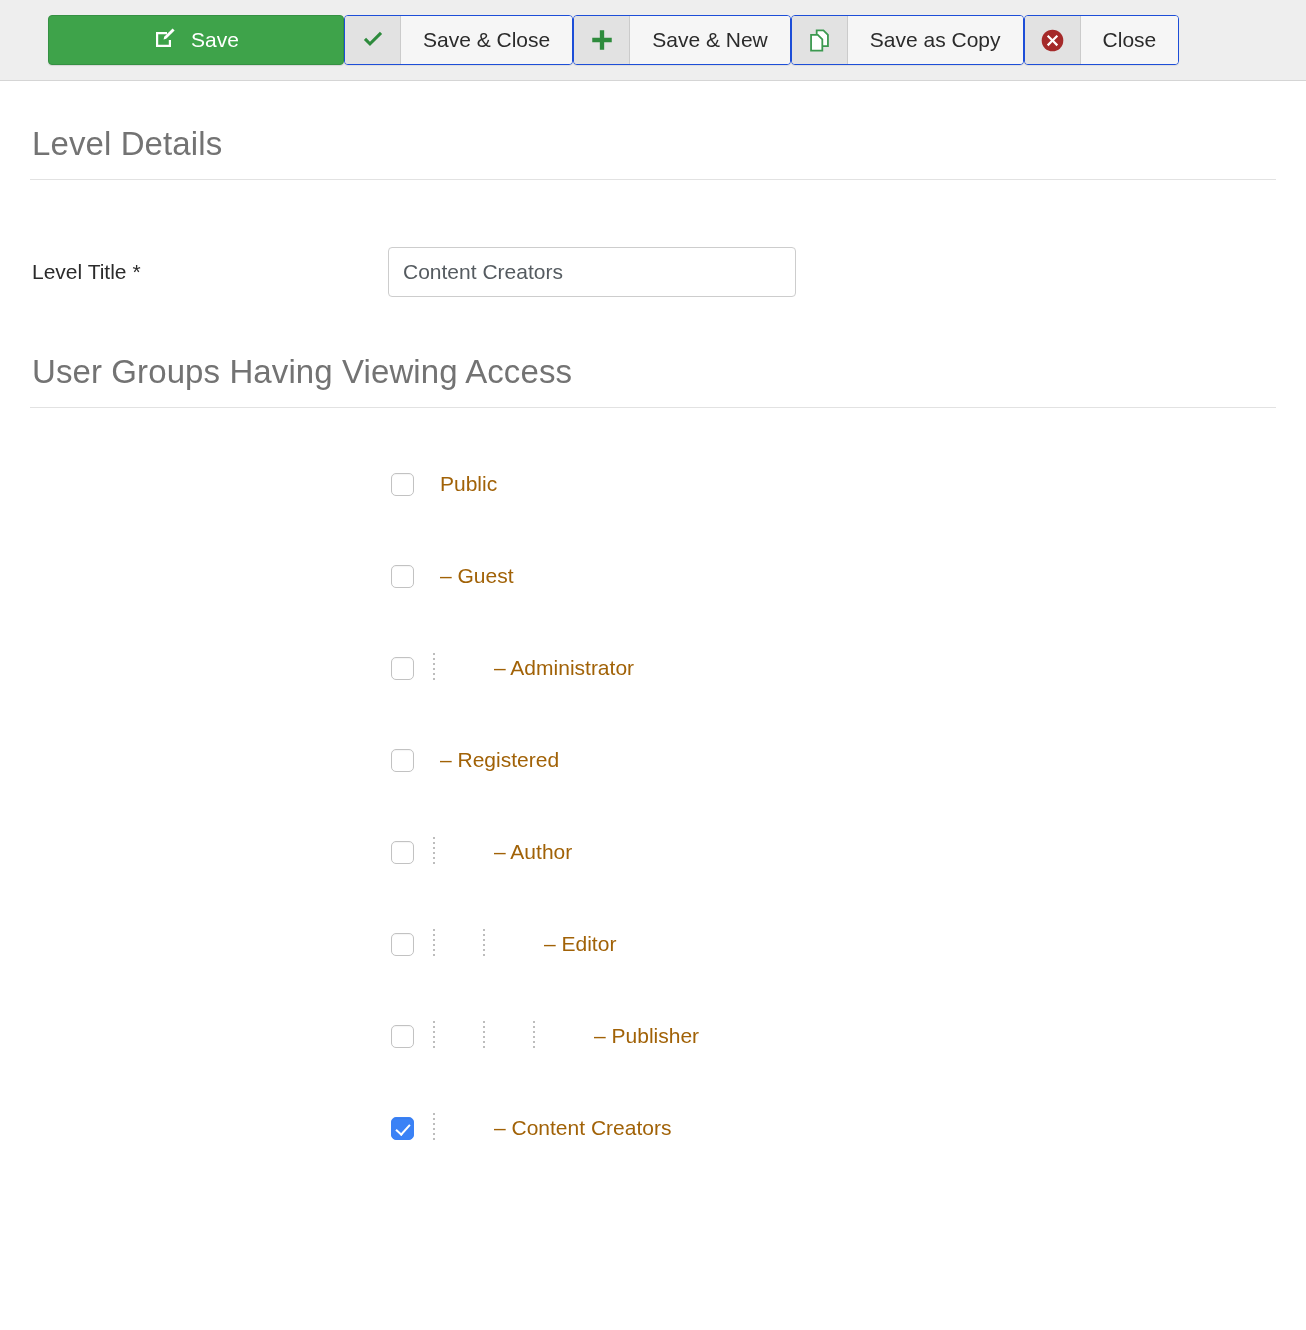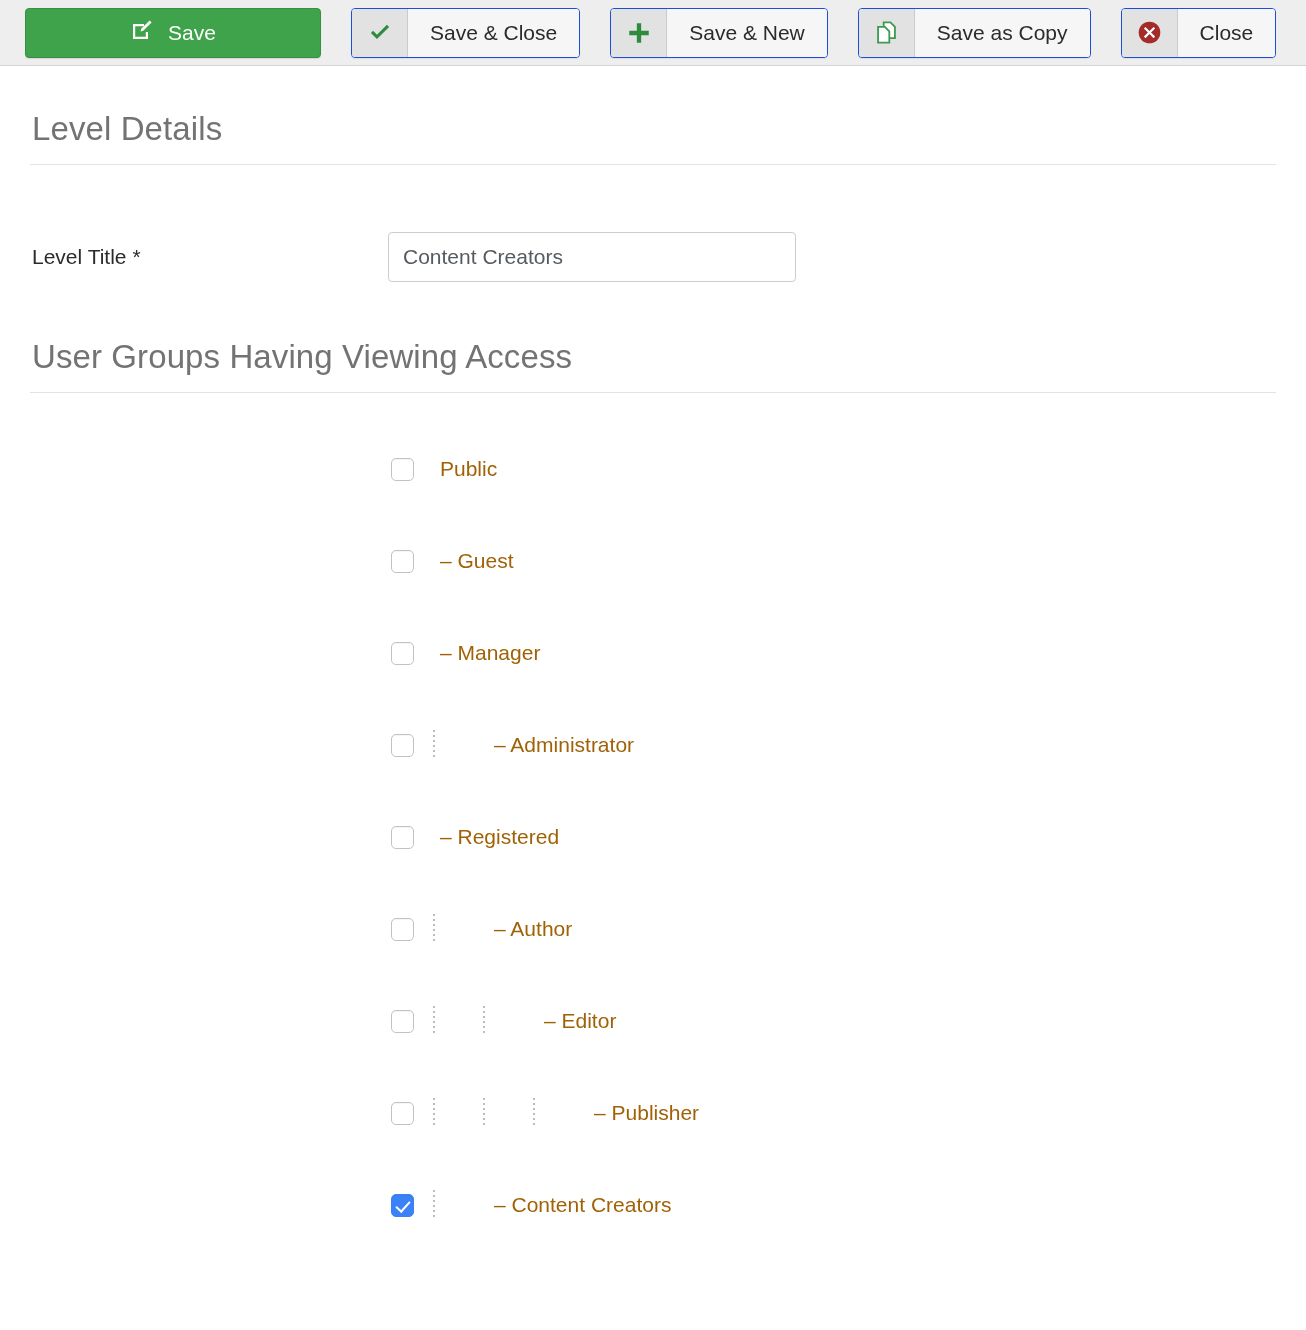--- a/index.html
+++ b/index.html
@@ -5,27 +5,27 @@
   * { box-sizing: border-box; }
   html, body {
     margin: 0; padding: 0;
     background: #ffffff;
     font-family: "Liberation Sans", sans-serif;
   }
   body { width: 1306px; height: 1330px; overflow: hidden; }
 
   
   .toolbar {
-    height: 66px;
+    height: 81px;
     background: #eeeeee;
     border-bottom: 1px solid #d5d5d5;
     display: flex;
     align-items: center;
-    padding-left: 25px;
-    gap: 30px;
+    padding-left: 48px;
+    gap: 0;
   }
   .btn {
     display: flex;
     align-items: stretch;
     height: 50px;
     border-radius: 4px;
     border: 1px solid #1d4ed8;
     overflow: hidden;
     background: #f5f5f5;
     box-shadow: 0 1px 1px rgba(0,0,0,.07);
@@ -243,26 +243,20 @@
         <span class="tree-label">Public</span>
       </div>
       <div class="tree-row">
         <span class="cbx"></span>
         <span class="guides"></span>
         <span class="lead-pad" style="width: 26px;"></span>
         <span class="tree-label">– Guest</span>
       </div>
       <div class="tree-row">
         <span class="cbx"></span>
-        <span class="guides"></span>
-        <span class="lead-pad" style="width: 26px;"></span>
-        <span class="tree-label">– Manager</span>
-      </div>
-      <div class="tree-row">
-        <span class="cbx"></span>
         <span class="guides">
           <span class="guide"></span>
         </span>
         <span class="lead-pad" style="width: 30px;"></span>
         <span class="tree-label">– Administrator</span>
       </div>
       <div class="tree-row">
         <span class="cbx"></span>
         <span class="guides"></span>
         <span class="lead-pad" style="width: 26px;"></span>

